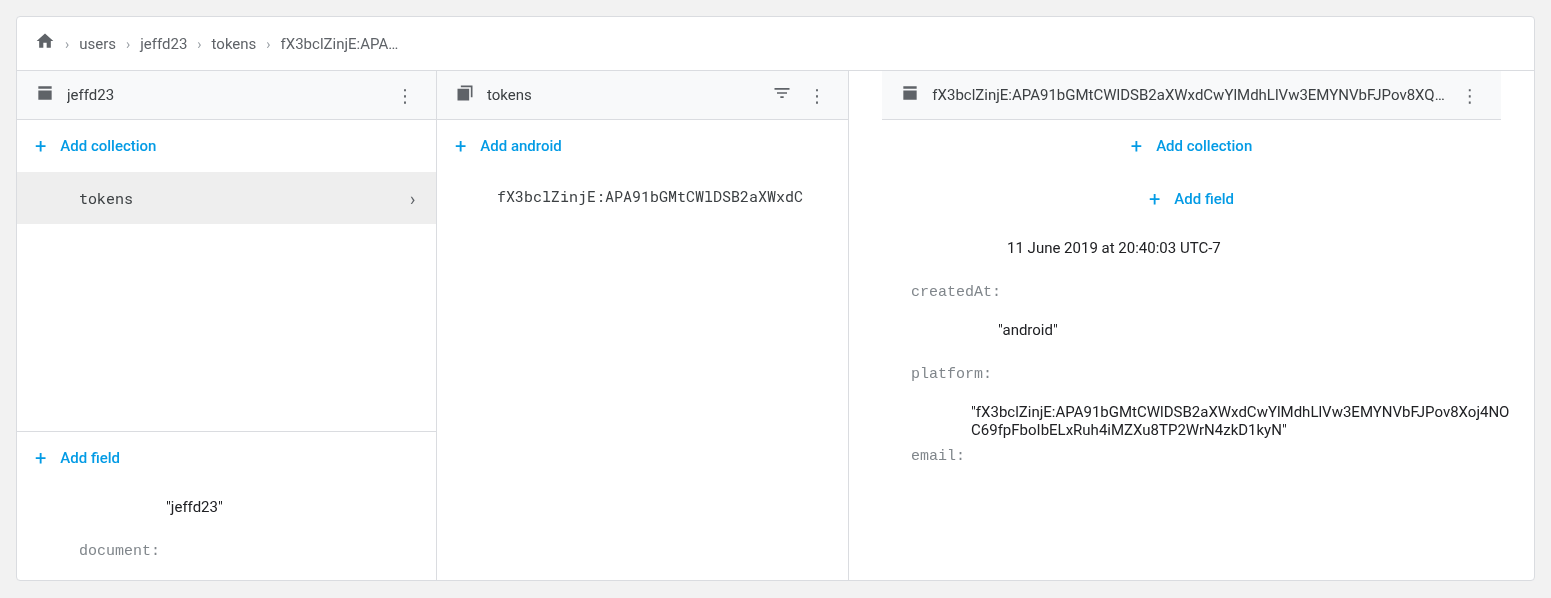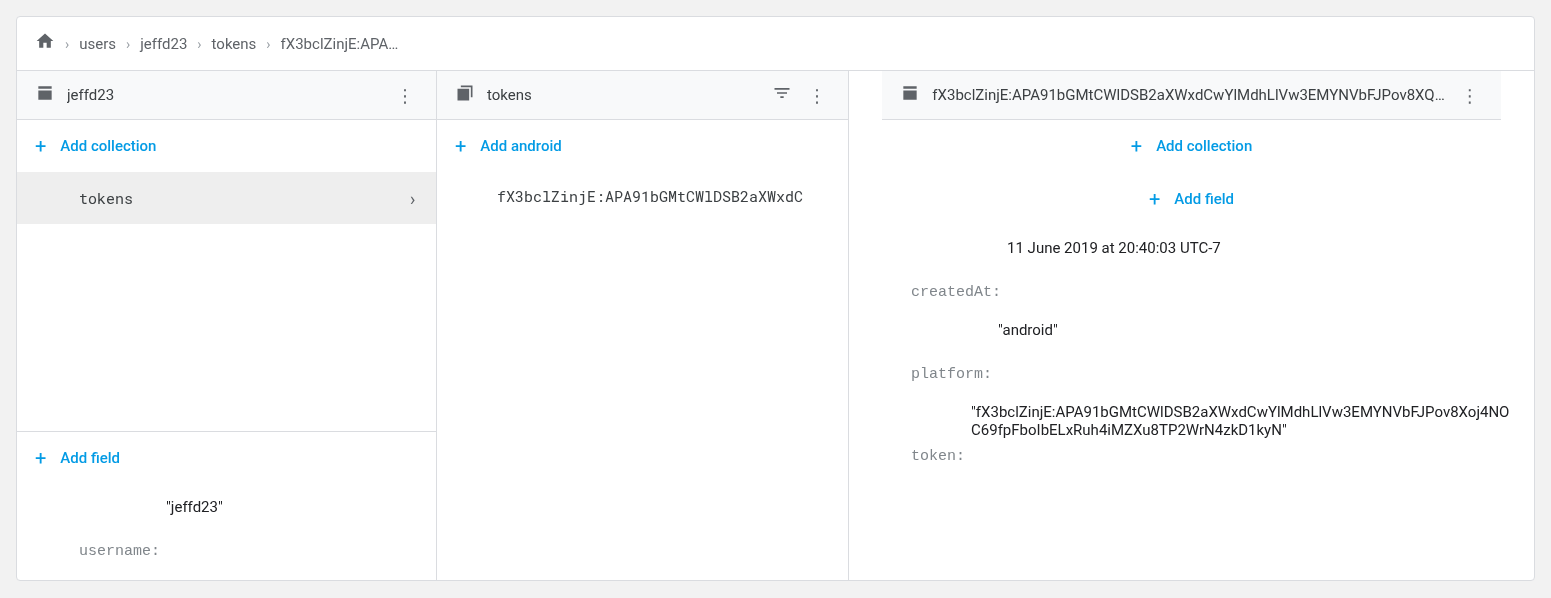--- a/index.html
+++ b/index.html
@@ -156,21 +156,21 @@
         <span class="arrow">›</span>
       </div>
       <div class="spacer"></div>
       <div class="divider"></div>
       <div class="add-row">
         <span class="plus">+</span>
         <span>Add field</span>
       </div>
       <div class="fields">
         <div class="field-row">
-          <span class="field-key">username</span>
+          <span class="field-key">document</span>
           <span class="field-val">"jeffd23"</span>
         </div>
       </div>
     </div>
 
     <div class="panel panel-1">
       <div class="panel-header">
         <span class="icon">
           <svg class="icon-svg" viewBox="0 0 24 24">
               <path d="M3 7h14v14H3zM7 3h14v14h-2V5H7z"></path>
@@ -215,19 +215,19 @@
       <div class="fields">
         <div class="field-row">
           <span class="field-key">createdAt</span>
           <span class="field-val">11 June 2019 at 20:40:03 UTC-7</span>
         </div>
         <div class="field-row">
           <span class="field-key">platform</span>
           <span class="field-val">"android"</span>
         </div>
         <div class="field-row">
-          <span class="field-key">token</span>
+          <span class="field-key">email</span>
           <span class="field-val">"fX3bclZinjE:APA91bGMtCWlDSB2aXWxdCwYlMdhLlVw3EMYNVbFJPov8Xoj4NOC69fpFboIbELxRuh4iMZXu8TP2WrN4zkD1kyN"</span>
         </div>
       </div>
     </div>
   </div>
 </div>
 
 </body></html>

